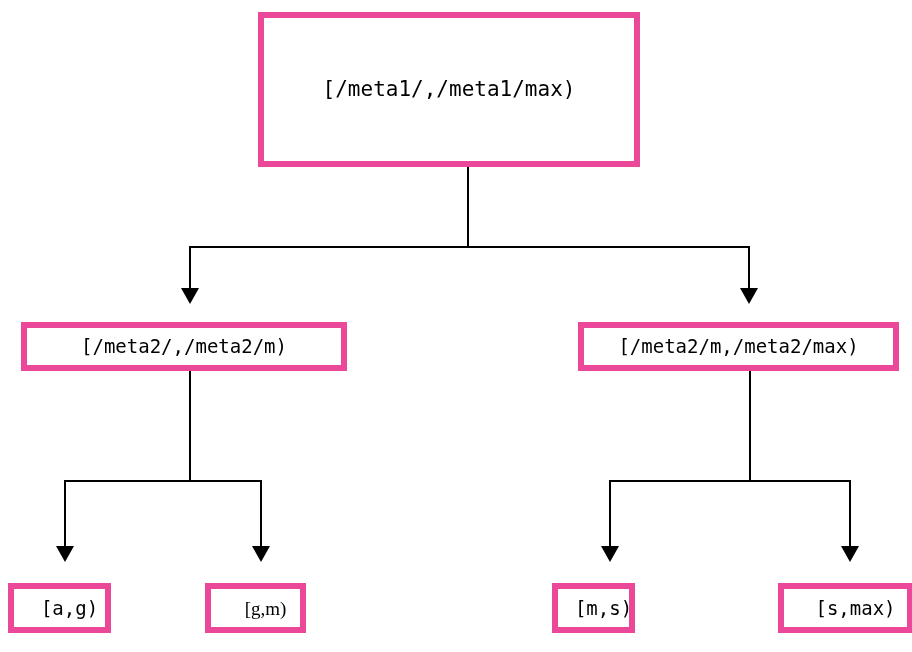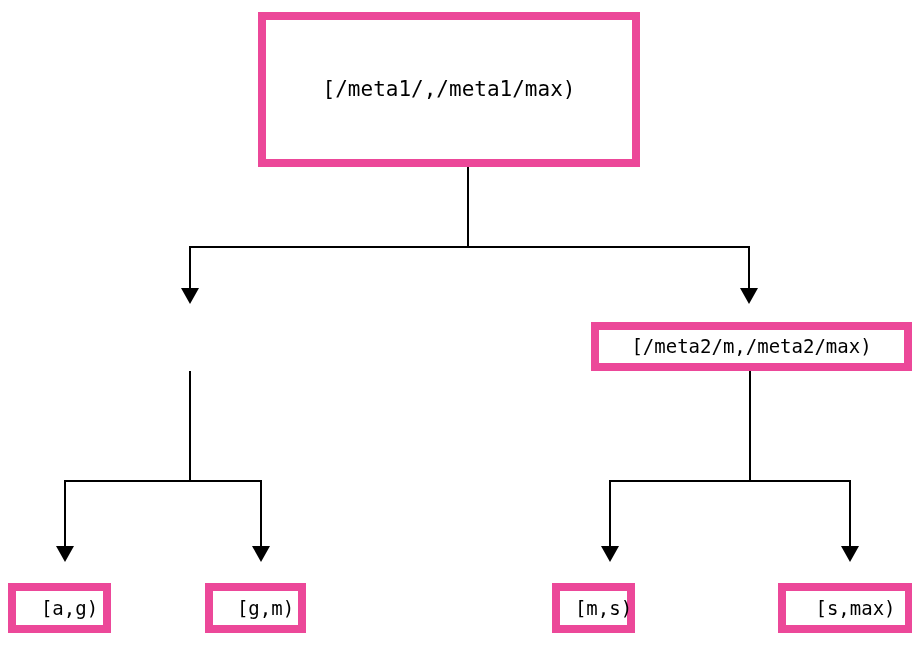--- a/index.html
+++ b/index.html
@@ -14,21 +14,21 @@
     height: 652px;
     background: #ffffff;
     overflow: hidden;
     font-family: "DejaVu Sans Mono", "Liberation Mono", monospace;
   }
 
   
   .node {
     position: absolute;
     box-sizing: border-box;
-    border: 8px solid #ec4899;
+    border: 6px solid #ec4899;
     background: #ffffff;
     display: flex;
     align-items: center;
     justify-content: center;
     color: #000000;
     text-align: center;
     white-space: pre;
   }
   .node .node-label {
     display: block;
@@ -42,30 +42,30 @@
     width: 382px;
     height: 155px;
     font-size: 21px;
   }
   .node-mid {
     height: 49px;
     font-size: 19px;
     top: 322px;
   }
   .node-mid-left  { left: 21px;  width: 326px; }
-  .node-mid-right { left: 591px; width: 321px; }
+  .node-mid-right { left: 578px; width: 321px; }
 
   .node-leaf {
     height: 50px;
     top: 583px;
     font-size: 19px;
     padding-left: 20px;
   }
   .leaf-a-g   { left: 8px;   width: 103px; }
-  .leaf-g-m   { left: 205px; width: 101px; }
+  .leaf-g-m   { left: 205px; width: 101px; font-family: Liberation Serif, serif; }
   .leaf-m-s   { left: 552px; width: 83px; }
   .leaf-s-max { left: 778px; width: 135px; }
 
   
   .edge-v {
     position: absolute;
     width: 2px;
     background: #000000;
   }
   .edge-h {
@@ -129,20 +129,23 @@
   <div class="edge-h bus-midr"></div>
   <div class="edge-v drop-midr-l"></div>
   <div class="edge-v drop-midr-r"></div>
   <div class="arrowhead ah-midr-l"></div>
   <div class="arrowhead ah-midr-r"></div>
 
   <div class="node node-root">
     <span class="node-label">[/meta1/,/meta1/max)</span>
   </div>
 
+  <div class="node node-mid node-mid-left">
+    <span class="node-label">[/meta2/,/meta2/m)</span>
+  </div>
 
   <div class="node node-mid node-mid-right">
     <span class="node-label">[/meta2/m,/meta2/max)</span>
   </div>
 
   <div class="node node-leaf leaf-a-g">
     <span class="node-label">[a,g)</span>
   </div>
 
   <div class="node node-leaf leaf-g-m">

